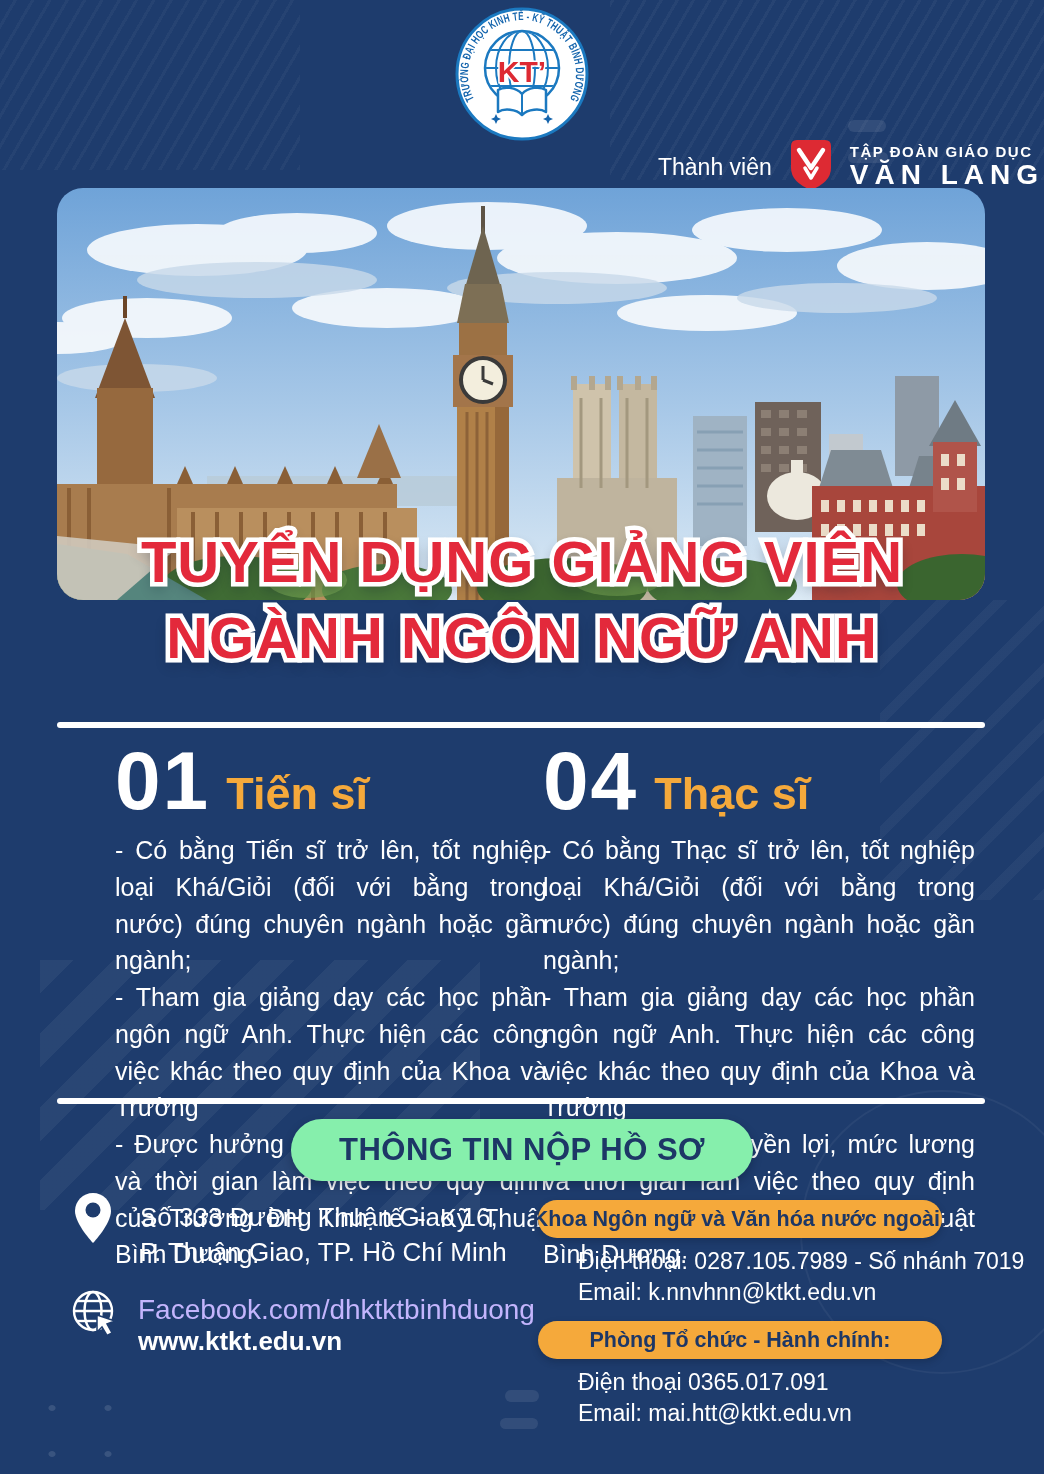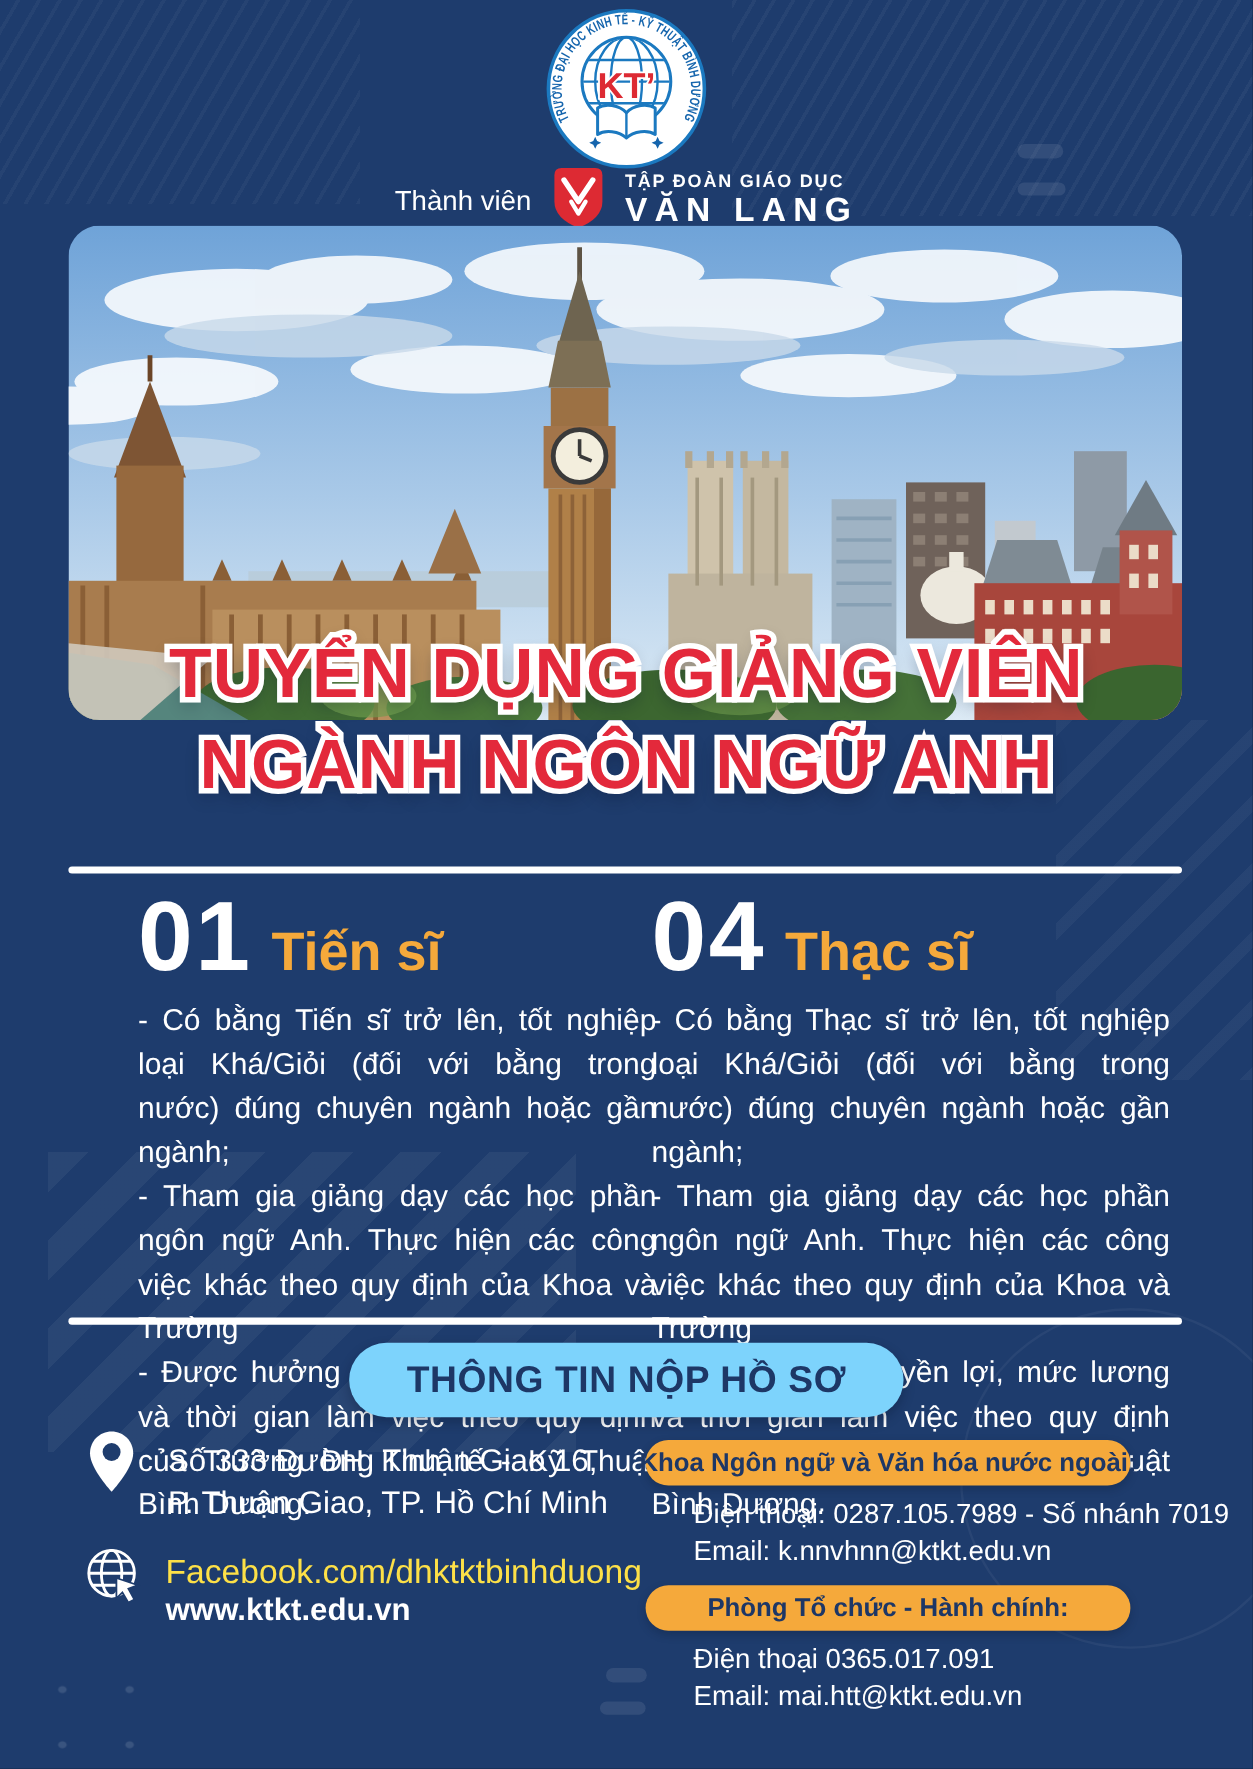--- a/index.html
+++ b/index.html
@@ -18,21 +18,21 @@
   .deco-stripes-r{left:880px;top:600px;width:164px;height:300px;
     background:repeating-linear-gradient(135deg,rgba(255,255,255,.04) 0 10px,transparent 10px 40px);}
   .deco-circle{left:800px;top:1090px;width:280px;height:280px;border-radius:50%;
     border:2px solid rgba(255,255,255,.05);}
   .deco-bar{position:absolute;background:rgba(255,255,255,.09);border-radius:6px;}
   .deco-dots{left:24px;top:1385px;width:110px;height:90px;
     background-image:radial-gradient(rgba(255,255,255,.12) 3px,transparent 4px);
     background-size:56px 46px;}
   
   .logo-wrap{position:absolute;left:454px;top:6px;width:136px;height:136px;}
-  .member-row{position:absolute;left:0;top:138px;width:1044px;display:flex;justify-content:center;align-items:center;gap:16px;}
+  .member-row{position:absolute;left:0;top:138px;width:1044px;display:flex;justify-content:flex-end;align-items:center;gap:16px;}
   .member-label{color:#fff;font-size:23px;}
   .group-text{display:flex;flex-direction:column;line-height:1.08;}
   .group-tagline{color:#fff;font-size:15px;font-weight:bold;letter-spacing:1.5px;}
   .group-name{color:#fff;font-size:28px;font-weight:bold;letter-spacing:6px;}
   
   .photo-card{position:absolute;left:57px;top:188px;width:928px;height:412px;border-radius:26px;overflow:hidden;}
   
   .hero-line{position:absolute;left:0;width:1044px;text-align:center;z-index:5;}
   .hero-line .layer{display:block;font-weight:bold;font-size:58px;letter-spacing:1px;white-space:nowrap;}
   .hero-inner{position:relative;display:inline-block;}
@@ -48,27 +48,27 @@
   .pos-col{position:absolute;top:740px;width:432px;}
   .pos-col.left{left:75px;margin-left:40px;}
   .pos-col.right{left:543px;}
   .pos-head{display:flex;align-items:baseline;gap:16px;}
   .pos-num{font-size:82px;font-weight:bold;color:#fff;line-height:1;letter-spacing:2px;}
   .pos-deg{font-size:45px;font-weight:bold;color:#F5A93B;}
   .pos-reqs{margin-top:10px;}
   .pos-reqs p{margin:0;color:#fff;font-size:25px;line-height:1.47;text-align:justify;}
   
   .submit-btn{position:absolute;top:1119px;left:50%;transform:translateX(-50%);
-    background:#7dd3fc;color:#1D3766;font-weight:bold;font-size:31px;letter-spacing:.5px;
+    background:#86efac;color:#1D3766;font-weight:bold;font-size:31px;letter-spacing:.5px;
     padding:13px 48px;border-radius:36px;border:none;white-space:nowrap;
     box-shadow:0 4px 10px rgba(8,18,40,.3);cursor:pointer;font-family:inherit;}
   .pin-wrap{position:absolute;left:74px;top:1192px;}
   .address{position:absolute;left:140px;top:1200px;color:#fff;font-size:26px;line-height:1.35;}
   .globe-wrap{position:absolute;left:70px;top:1288px;}
-  .facebook{position:absolute;left:138px;top:1294px;color:#fde047;font-size:28px;}
+  .facebook{position:absolute;left:138px;top:1294px;color:#c4b5fd;font-size:28px;}
   .website{position:absolute;left:138px;top:1326px;color:#fff;font-size:26px;font-weight:bold;}
   .contacts{position:absolute;left:538px;top:1200px;width:412px;}
   .contact-pill{width:404px;height:38px;background:#F5A93B;border-radius:19px;
     display:flex;align-items:center;justify-content:center;
     color:#1D3766;font-weight:bold;font-size:21.5px;white-space:nowrap;
     box-shadow:0 3px 7px rgba(8,18,40,.25);}
   .contact-lines{padding:8px 0 14px 40px;color:#fff;font-size:23px;line-height:1.33;}
   .contact-lines div{white-space:nowrap;}
 </style>
 </head>

